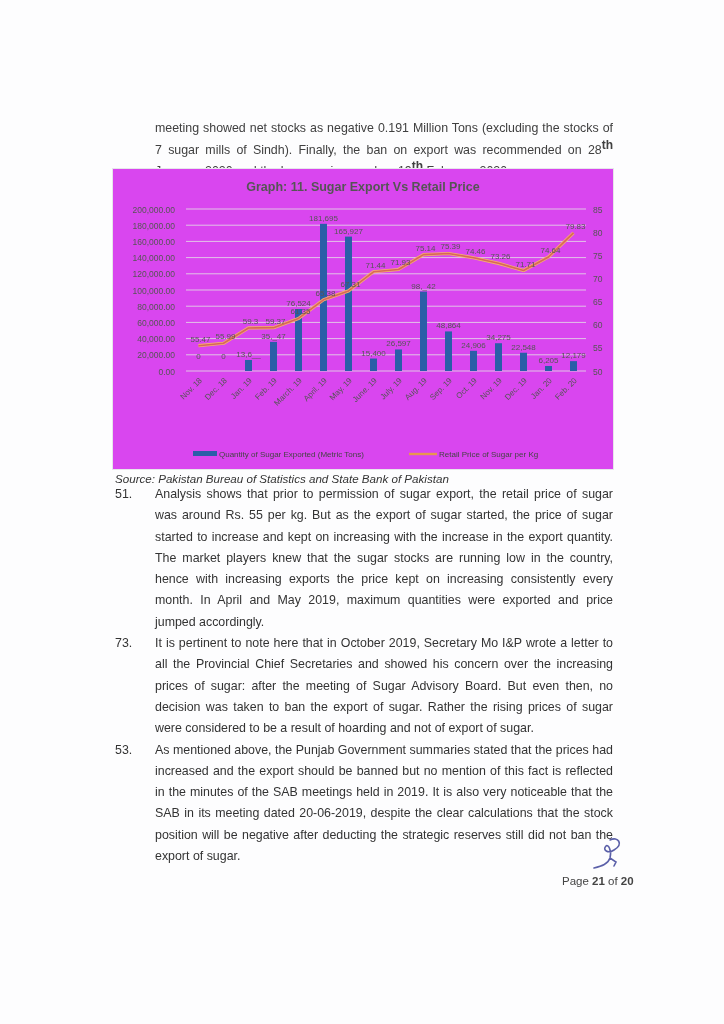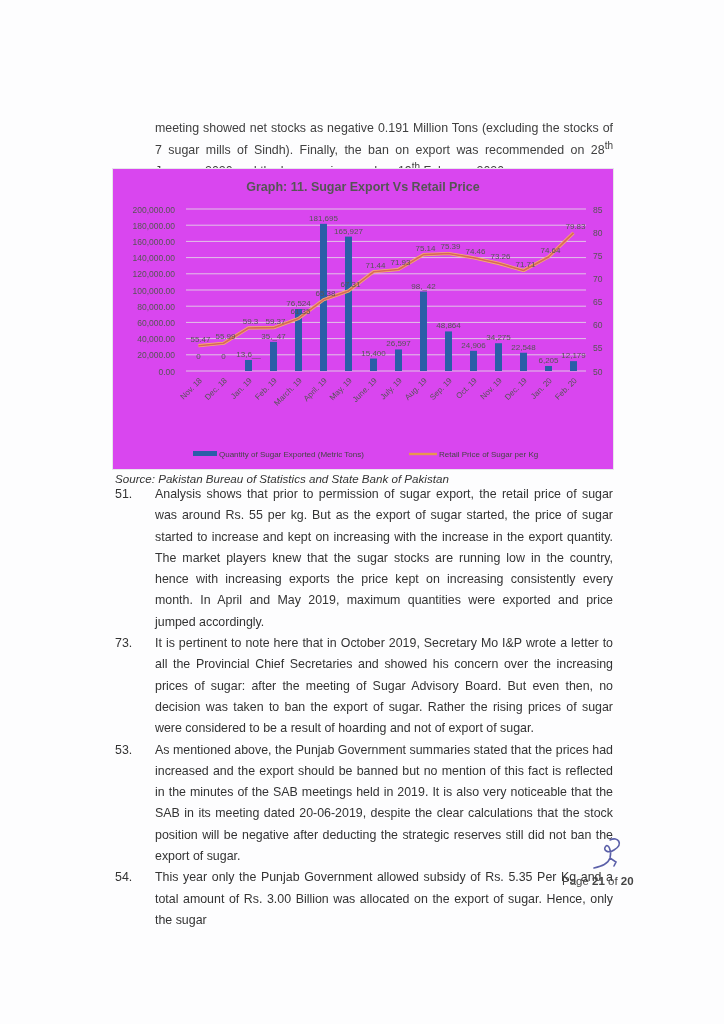--- a/index.html
+++ b/index.html
@@ -1,20 +1,20 @@
 <!DOCTYPE html>
 <html><head>
 <meta charset="utf-8">
 <style>
   html, body { margin:0; padding:0; }
   body { width:724px; height:1024px; background:#fdfdfe; position:relative; overflow:hidden;
          font-family:"Liberation Sans", "DejaVu Sans", sans-serif; color:#3a3a3a; }
   .intro { position:absolute; left:155px; top:118px; width:458px; font-size:12.4px; line-height:21.5px; text-align:justify; color:#404040; }
   .intro p { margin:0; }
-  sup { font-size:10px; line-height:0; }
+  sup { font-size:12px; line-height:0;font-weight:bold; }
   .chart-box { position:absolute; left:112px; top:168px; width:500px; height:300px; border:1px solid #e6e6ea; background:#d946ef; }
   .chart-svg { position:absolute; left:0; top:0; }
   .source { position:absolute; left:115px; top:472px; font-size:11.6px; font-style:italic; color:#333; }
   .paras { position:absolute; left:115px; top:484px; width:498px; font-size:12.4px; line-height:21.3px; color:#333; }
   .para { display:flex; margin:0; }
   .para-num { width:40px; flex:none; }
   .para-text { flex:1; text-align:justify; }
   .footer { position:absolute; left:562px; top:875px; font-size:11.5px; color:#444; }
   .footer b { font-weight:bold; }
   .sig { position:absolute; left:588px; top:836px; }
@@ -138,24 +138,20 @@
       <span class="para-text">Analysis shows that prior to permission of sugar export, the retail price of sugar was around Rs. 55 per kg. But as the export of sugar started, the price of sugar started to increase and kept on increasing with the increase in the export quantity. The market players knew that the sugar stocks are running low in the country, hence with increasing exports the price kept on increasing consistently every month. In April and May 2019, maximum quantities were exported and price jumped accordingly.</span>
     </div>
     <div class="para">
       <span class="para-num">73.</span>
       <span class="para-text">It is pertinent to note here that in October 2019, Secretary Mo I&amp;P wrote a letter to all the Provincial Chief Secretaries and showed his concern over the increasing prices of sugar: after the meeting of Sugar Advisory Board. But even then, no decision was taken to ban the export of sugar. Rather the rising prices of sugar were considered to be a result of hoarding and not of export of sugar.</span>
     </div>
     <div class="para">
       <span class="para-num">53.</span>
       <span class="para-text">As mentioned above, the Punjab Government summaries stated that the prices had increased and the export should be banned but no mention of this fact is reflected in the minutes of the SAB meetings held in 2019. It is also very noticeable that the SAB in its meeting dated 20-06-2019, despite the clear calculations that the stock position will be negative after deducting the strategic reserves still did not ban the export of sugar.</span>
     </div>
-    <div class="para">
-      <span class="para-num">54.</span>
-      <span class="para-text">This year only the Punjab Government allowed subsidy of Rs. 5.35 Per Kg and a total amount of Rs. 3.00 Billion was allocated on the export of sugar. Hence, only the sugar</span>
-    </div>
   </div>
 
 <svg class="sig" width="40" height="40" viewBox="0 0 40 40">
   <path d="M22 4 C30 0, 36 8, 26 14 C20 18, 14 14, 18 10 C20 8, 24 14, 22 22 C20 28, 14 30, 6 32 M22 22 L28 26 L26 30" fill="none" stroke="#5a5fa8" stroke-width="1.6" stroke-linecap="round"></path>
 </svg>
 
 <div class="footer">
   <span>Page </span><b>21</b><span> of </span><b>20</b>
 </div>
 

